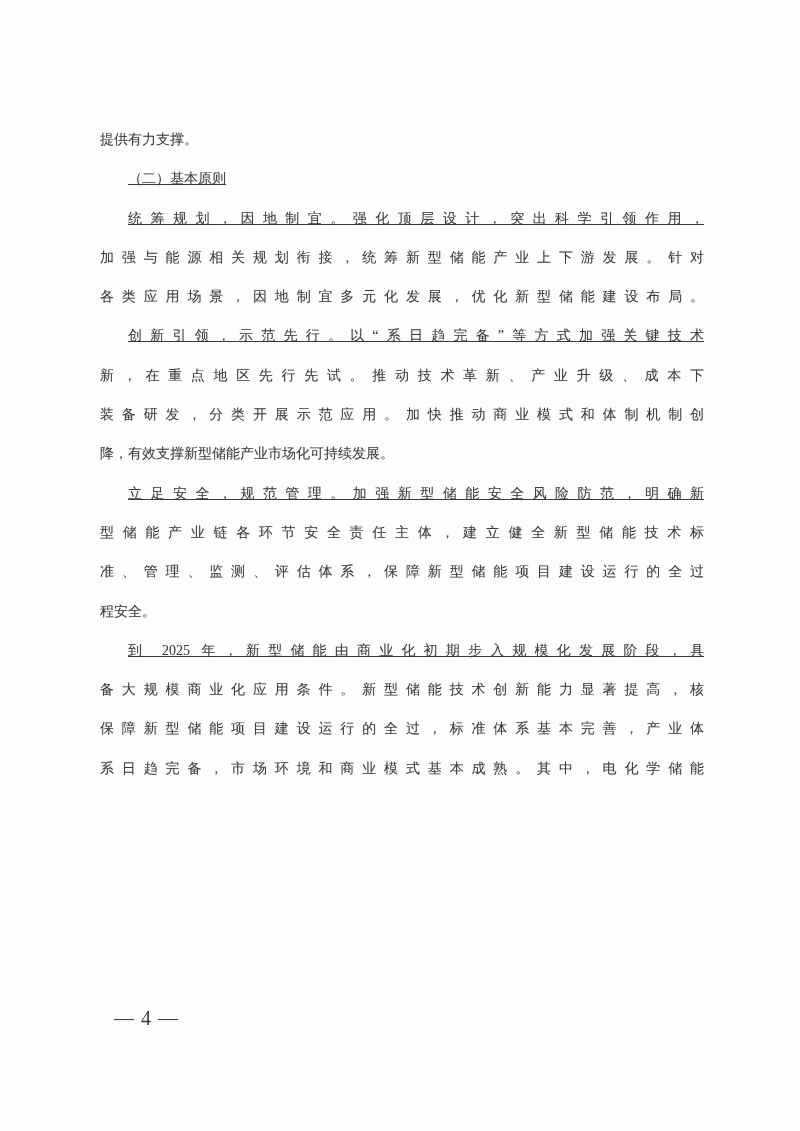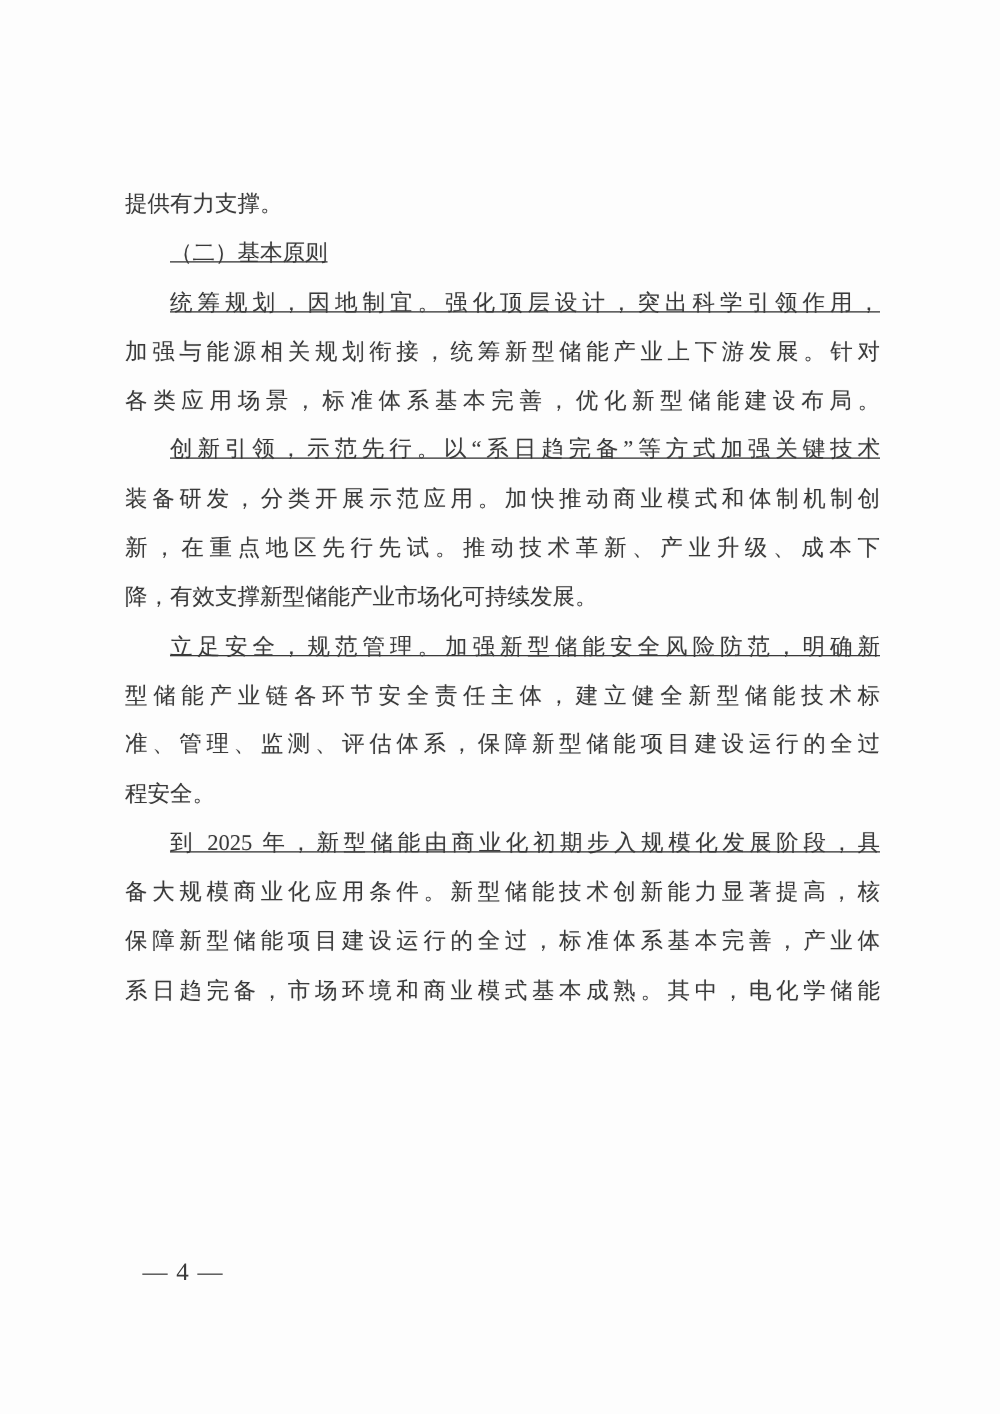--- a/index.html
+++ b/index.html
@@ -20,23 +20,23 @@
     color: var(--ink);
   }
   .page {
     position: absolute;
     inset: 0;
     background: var(--paper);
   }
   .doc-body {
     position: absolute;
     left: 100px;
-    top: 144px;
+    top: 120px;
     width: 604px;
-    font-size: 18px;
+    font-size: 14px;
     text-shadow: 0 0 1px rgba(40,40,40,0.18); 
   }
   .paragraph {
     margin: 0;
     padding: 0;
   }
   .line {
     line-height: 39.3px;
     height: 39.3px;
     overflow: hidden;
@@ -66,26 +66,26 @@
   <div class="doc-body">
       <div class="paragraph">
         <div class="line">提供有力支撑。</div>
       </div>
       <div class="paragraph">
         <div class="line indent">（二）基本原则</div>
       </div>
       <div class="paragraph">
         <div class="line indent fill">统筹规划，因地制宜。强化顶层设计，突出科学引领作用，</div>
         <div class="line fill">加强与能源相关规划衔接，统筹新型储能产业上下游发展。针对</div>
-        <div class="line fill">各类应用场景，标准体系基本完善，优化新型储能建设布局。</div>
+        <div class="line fill">各类应用场景，因地制宜多元化发展，优化新型储能建设布局。</div>
       </div>
       <div class="paragraph">
         <div class="line indent fill">创新引领，示范先行。以“系日趋完备”等方式加强关键技术</div>
+        <div class="line fill">新，在重点地区先行先试。推动技术革新、产业升级、成本下</div>
         <div class="line fill">装备研发，分类开展示范应用。加快推动商业模式和体制机制创</div>
-        <div class="line fill">新，在重点地区先行先试。推动技术革新、产业升级、成本下</div>
         <div class="line">降，有效支撑新型储能产业市场化可持续发展。</div>
       </div>
       <div class="paragraph">
         <div class="line indent fill">立足安全，规范管理。加强新型储能安全风险防范，明确新</div>
         <div class="line fill">型储能产业链各环节安全责任主体，建立健全新型储能技术标</div>
         <div class="line fill">准、管理、监测、评估体系，保障新型储能项目建设运行的全过</div>
         <div class="line">程安全。</div>
       </div>
       <div class="paragraph">
         <div class="line indent fill">到 2025 年，新型储能由商业化初期步入规模化发展阶段，具</div>

